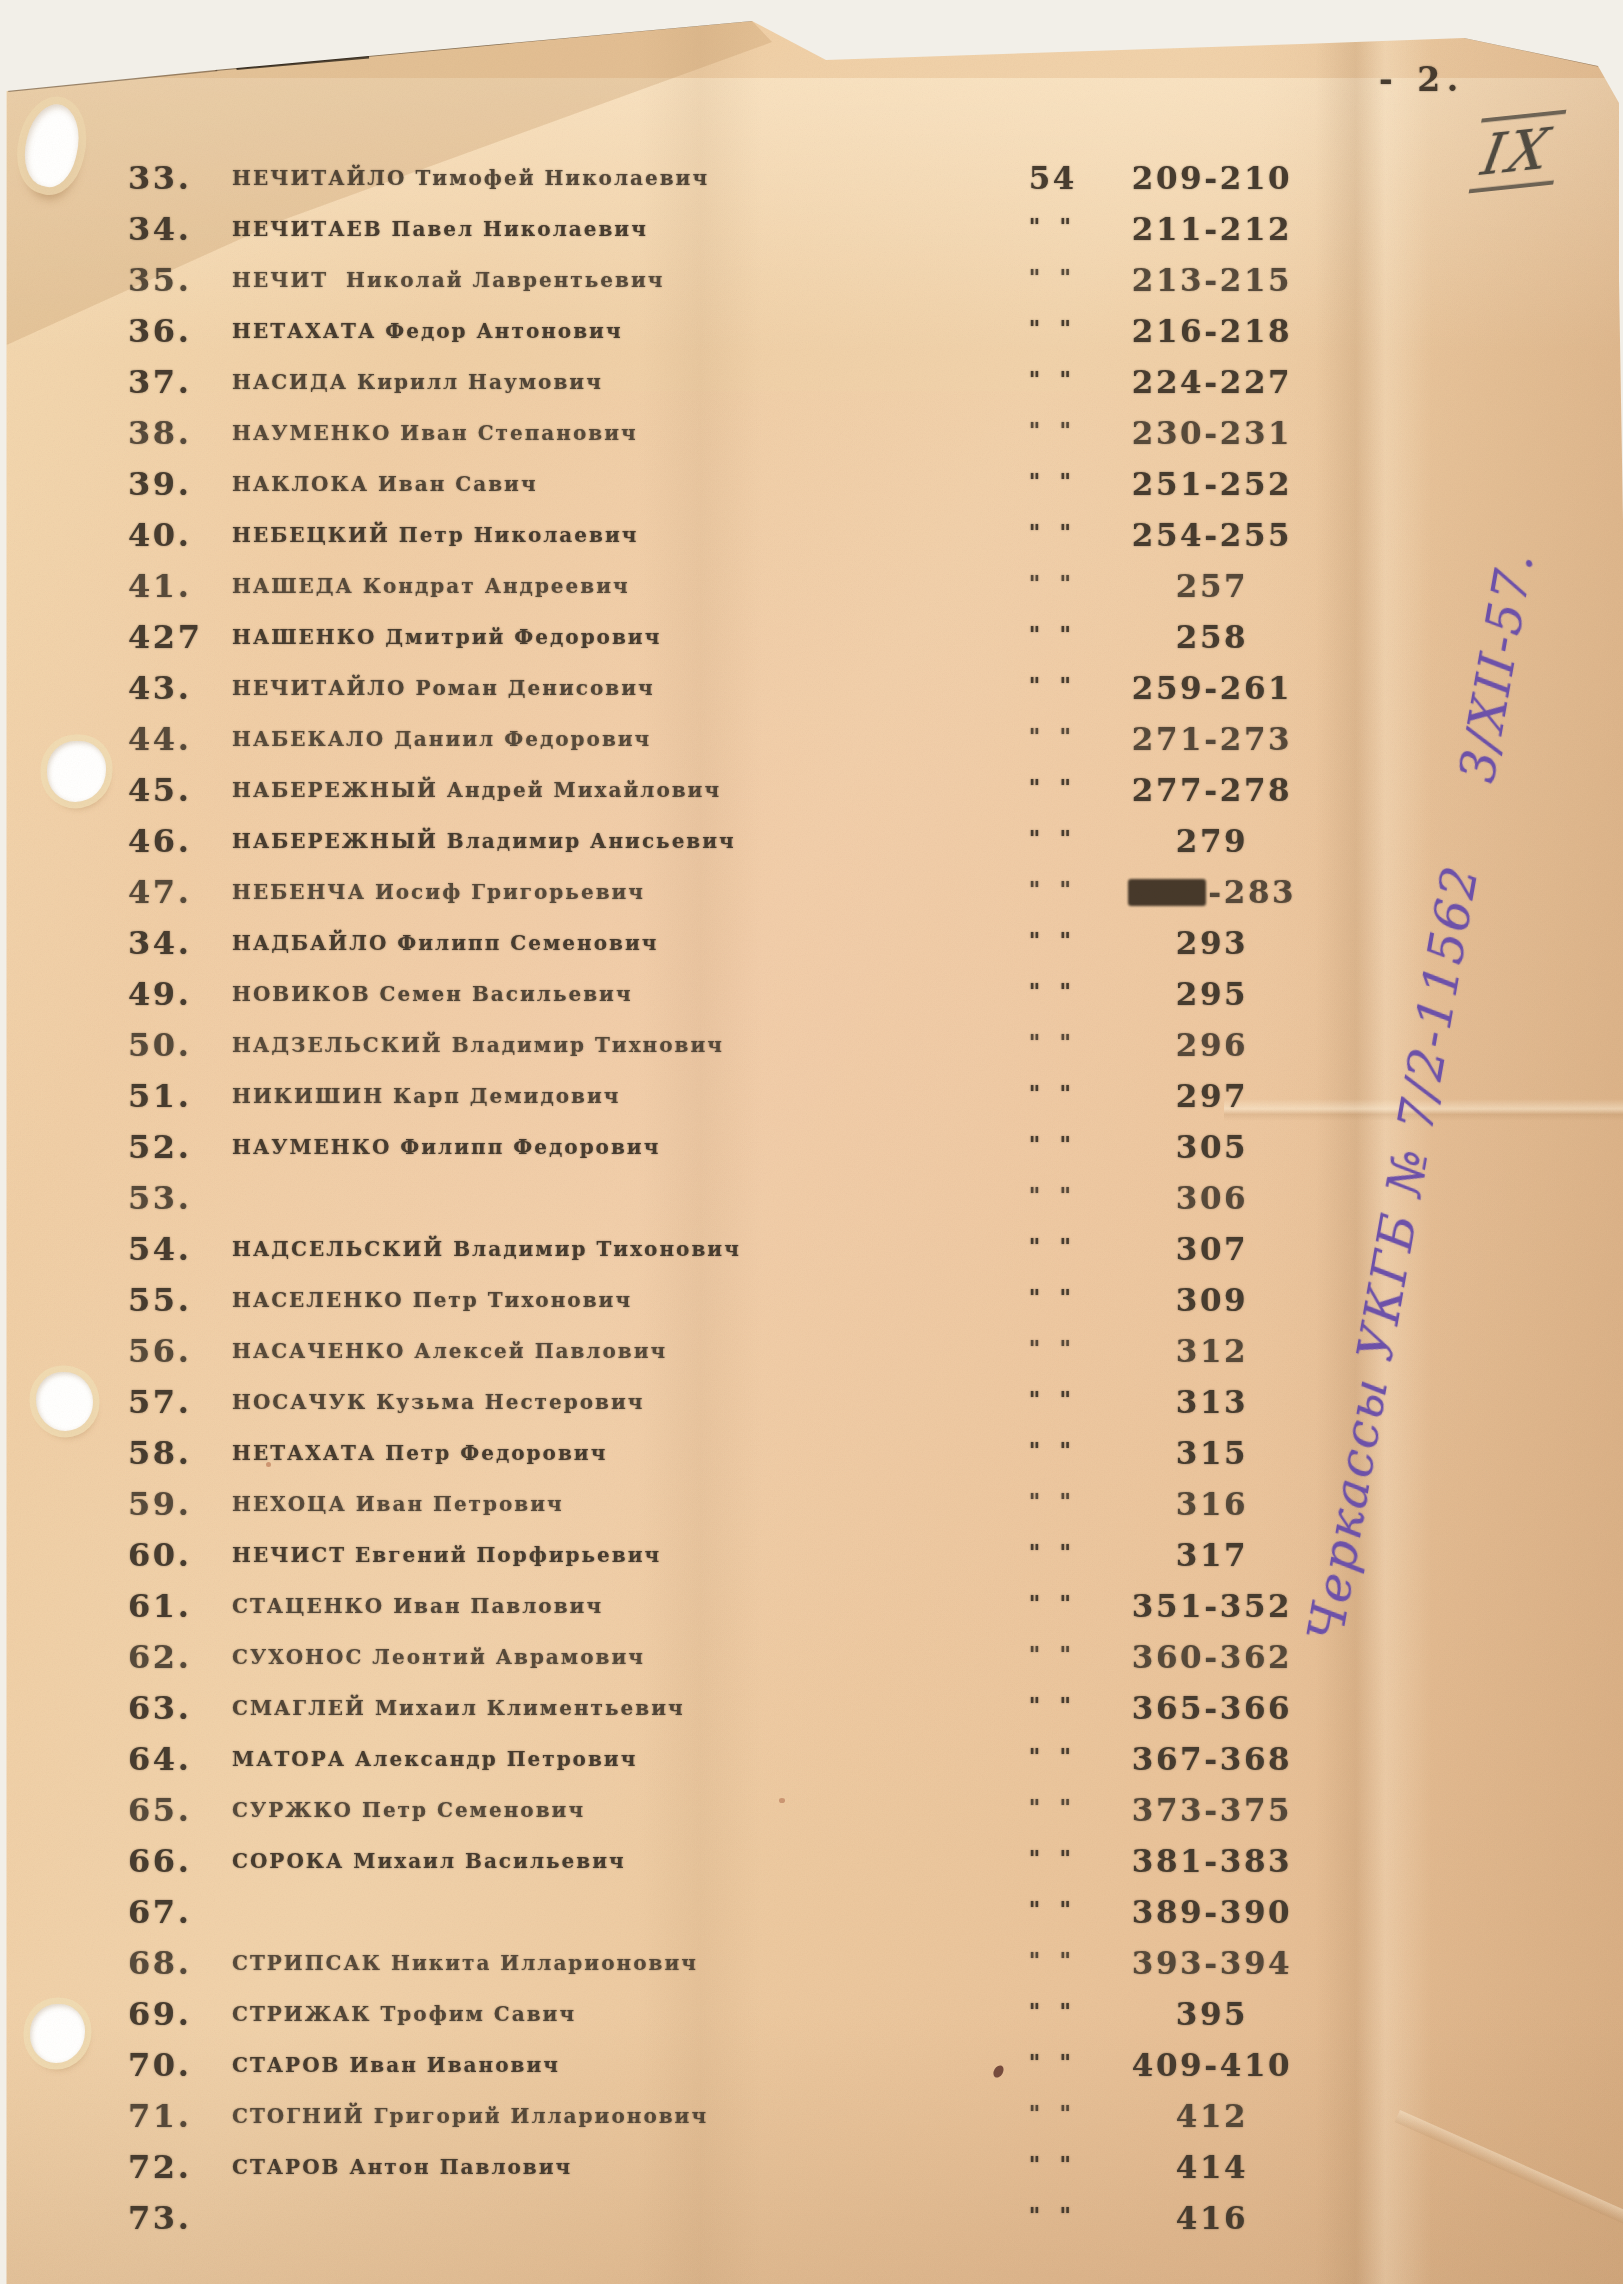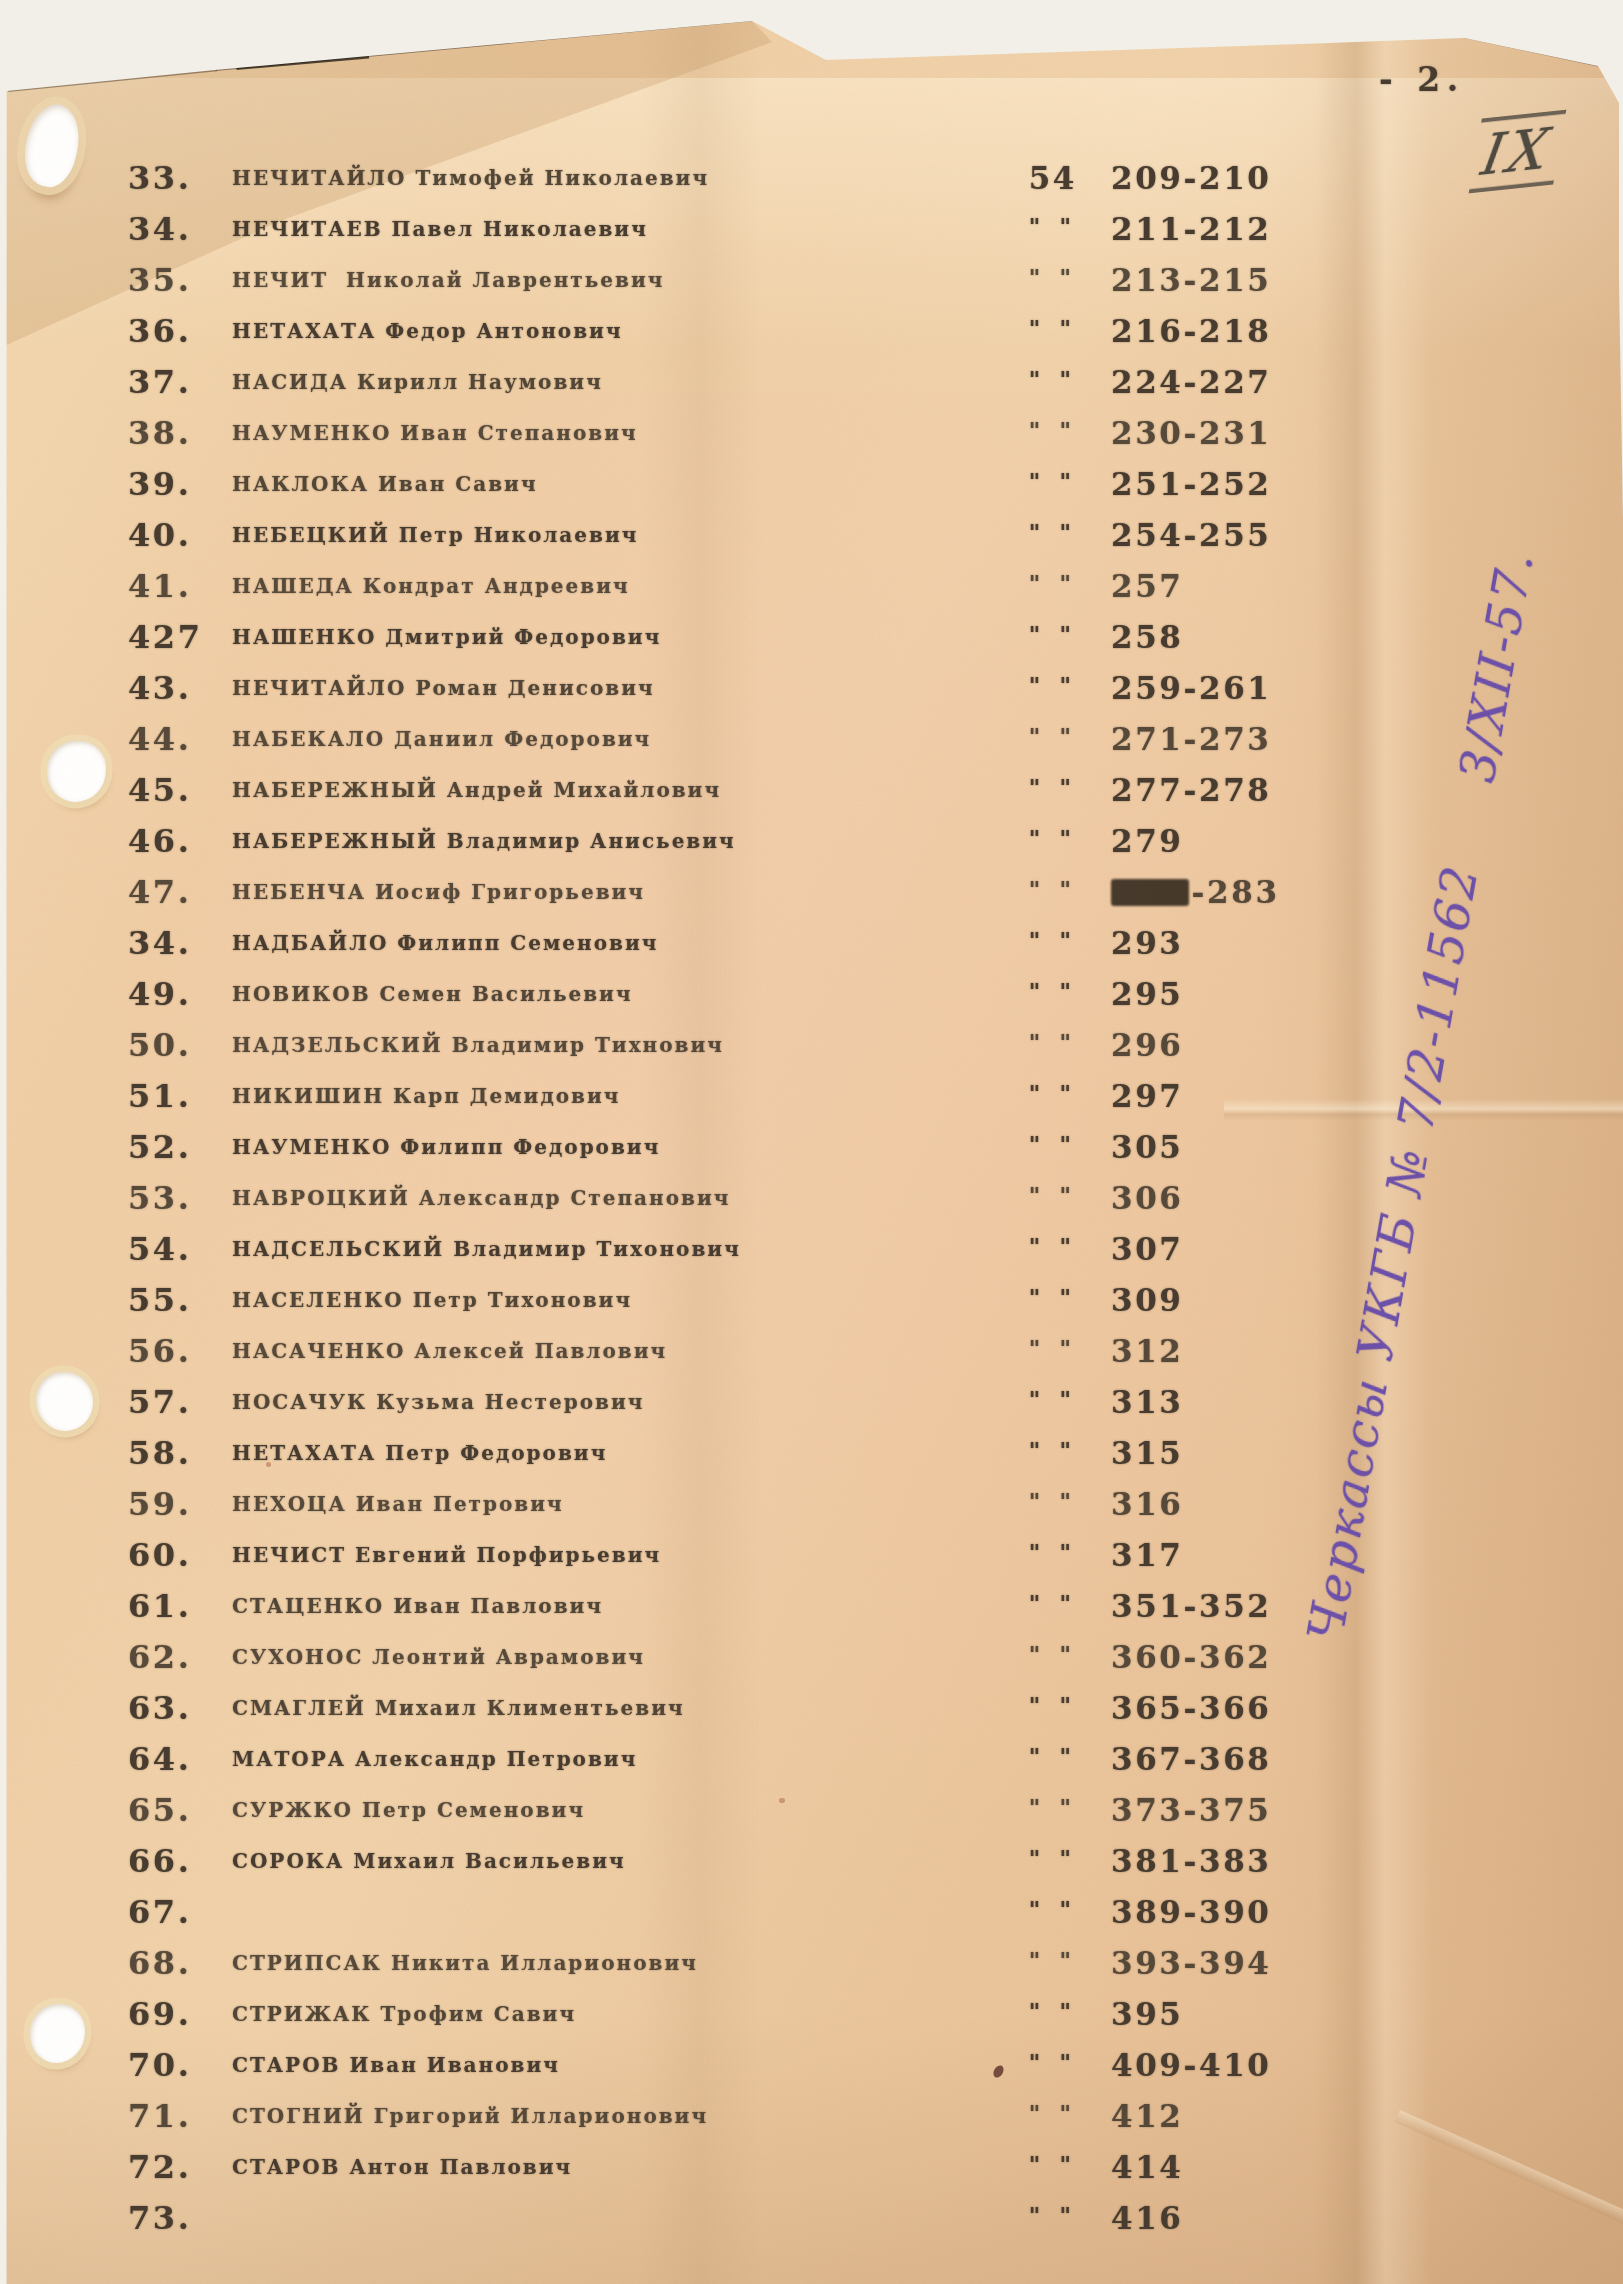--- a/index.html
+++ b/index.html
@@ -61,21 +61,21 @@
   .typed{color:#473c2f;text-shadow:0 0 2px rgba(70,55,40,.55);filter:blur(0.3px);}
   .page-number{position:absolute;left:1379px;top:60px;font-size:33px;font-weight:700;letter-spacing:6.5px;}
   .rows{position:absolute;left:0;top:152px;width:1478px;}
   .row{position:relative;height:51px;}
   .row>span{position:absolute;top:50%;transform:translateY(-50%);}
   .c-num{left:128px;font-size:32px;font-weight:700;letter-spacing:2.6px;}
   .c-name{left:232px;font-size:20px;font-weight:700;letter-spacing:2px;white-space:pre;text-align:right;}
   .c-ref{left:986px;width:91px;text-align:right;font-size:22px;font-weight:700;letter-spacing:5.9px;
          transform:translateY(-62%) !important;}
   .c-ref.is-number{font-size:31px;letter-spacing:2.6px;transform:translateY(-50%) !important;}
-  .c-pages{left:1111px;width:202px;text-align:left;font-size:31px;font-weight:700;letter-spacing:2.6px;white-space:nowrap;}
+  .c-pages{left:1111px;width:202px;text-align:center;font-size:31px;font-weight:700;letter-spacing:2.6px;white-space:nowrap;}
   .row:nth-child(odd) .c-name{opacity:.93;}
   .row:nth-child(3n) .typed-cell{opacity:.9;}
   .blot-box{display:none;width:78px;height:27px;background:#352a1e;border-radius:3.3px;
             vertical-align:-3.9px;margin-right:2.6px;filter:blur(1px);}
   
   .hand-note{position:absolute;left:1297px;top:1636px;transform:rotate(-80deg);transform-origin:0 0;
     white-space:nowrap;font-style:italic;font-size:49px;letter-spacing:2px;
     color:#6d51ab;text-shadow:0 0 1.3px rgba(109,81,171,.5);filter:blur(0.3px);}
   .hand-note .gap{display:inline-block;width:85px;}
   .pencil-mark{position:absolute;left:1475px;top:115px;width:85px;text-align:center;
@@ -232,21 +232,20 @@
         <span class="c-pages typed typed-cell"><span class="pages-text">297</span></span>
       </div>
         <div class="row">
         <span class="c-num typed typed-cell">52.</span>
         <span class="c-name typed typed-cell">НАУМЕНКО Филипп Федорович</span>
         <span class="c-ref typed typed-cell">" "</span>
         <span class="c-pages typed typed-cell"><span class="pages-text">305</span></span>
       </div>
         <div class="row">
         <span class="c-num typed typed-cell">53.</span>
-        <span class="c-name typed typed-cell">НАВРОЦКИЙ Александр Степанович</span>
         <span class="c-ref typed typed-cell">" "</span>
         <span class="c-pages typed typed-cell"><span class="pages-text">306</span></span>
       </div>
         <div class="row">
         <span class="c-num typed typed-cell">54.</span>
         <span class="c-name typed typed-cell">НАДСЕЛЬСКИЙ Владимир Тихонович</span>
         <span class="c-ref typed typed-cell">" "</span>
         <span class="c-pages typed typed-cell"><span class="pages-text">307</span></span>
       </div>
         <div class="row">

